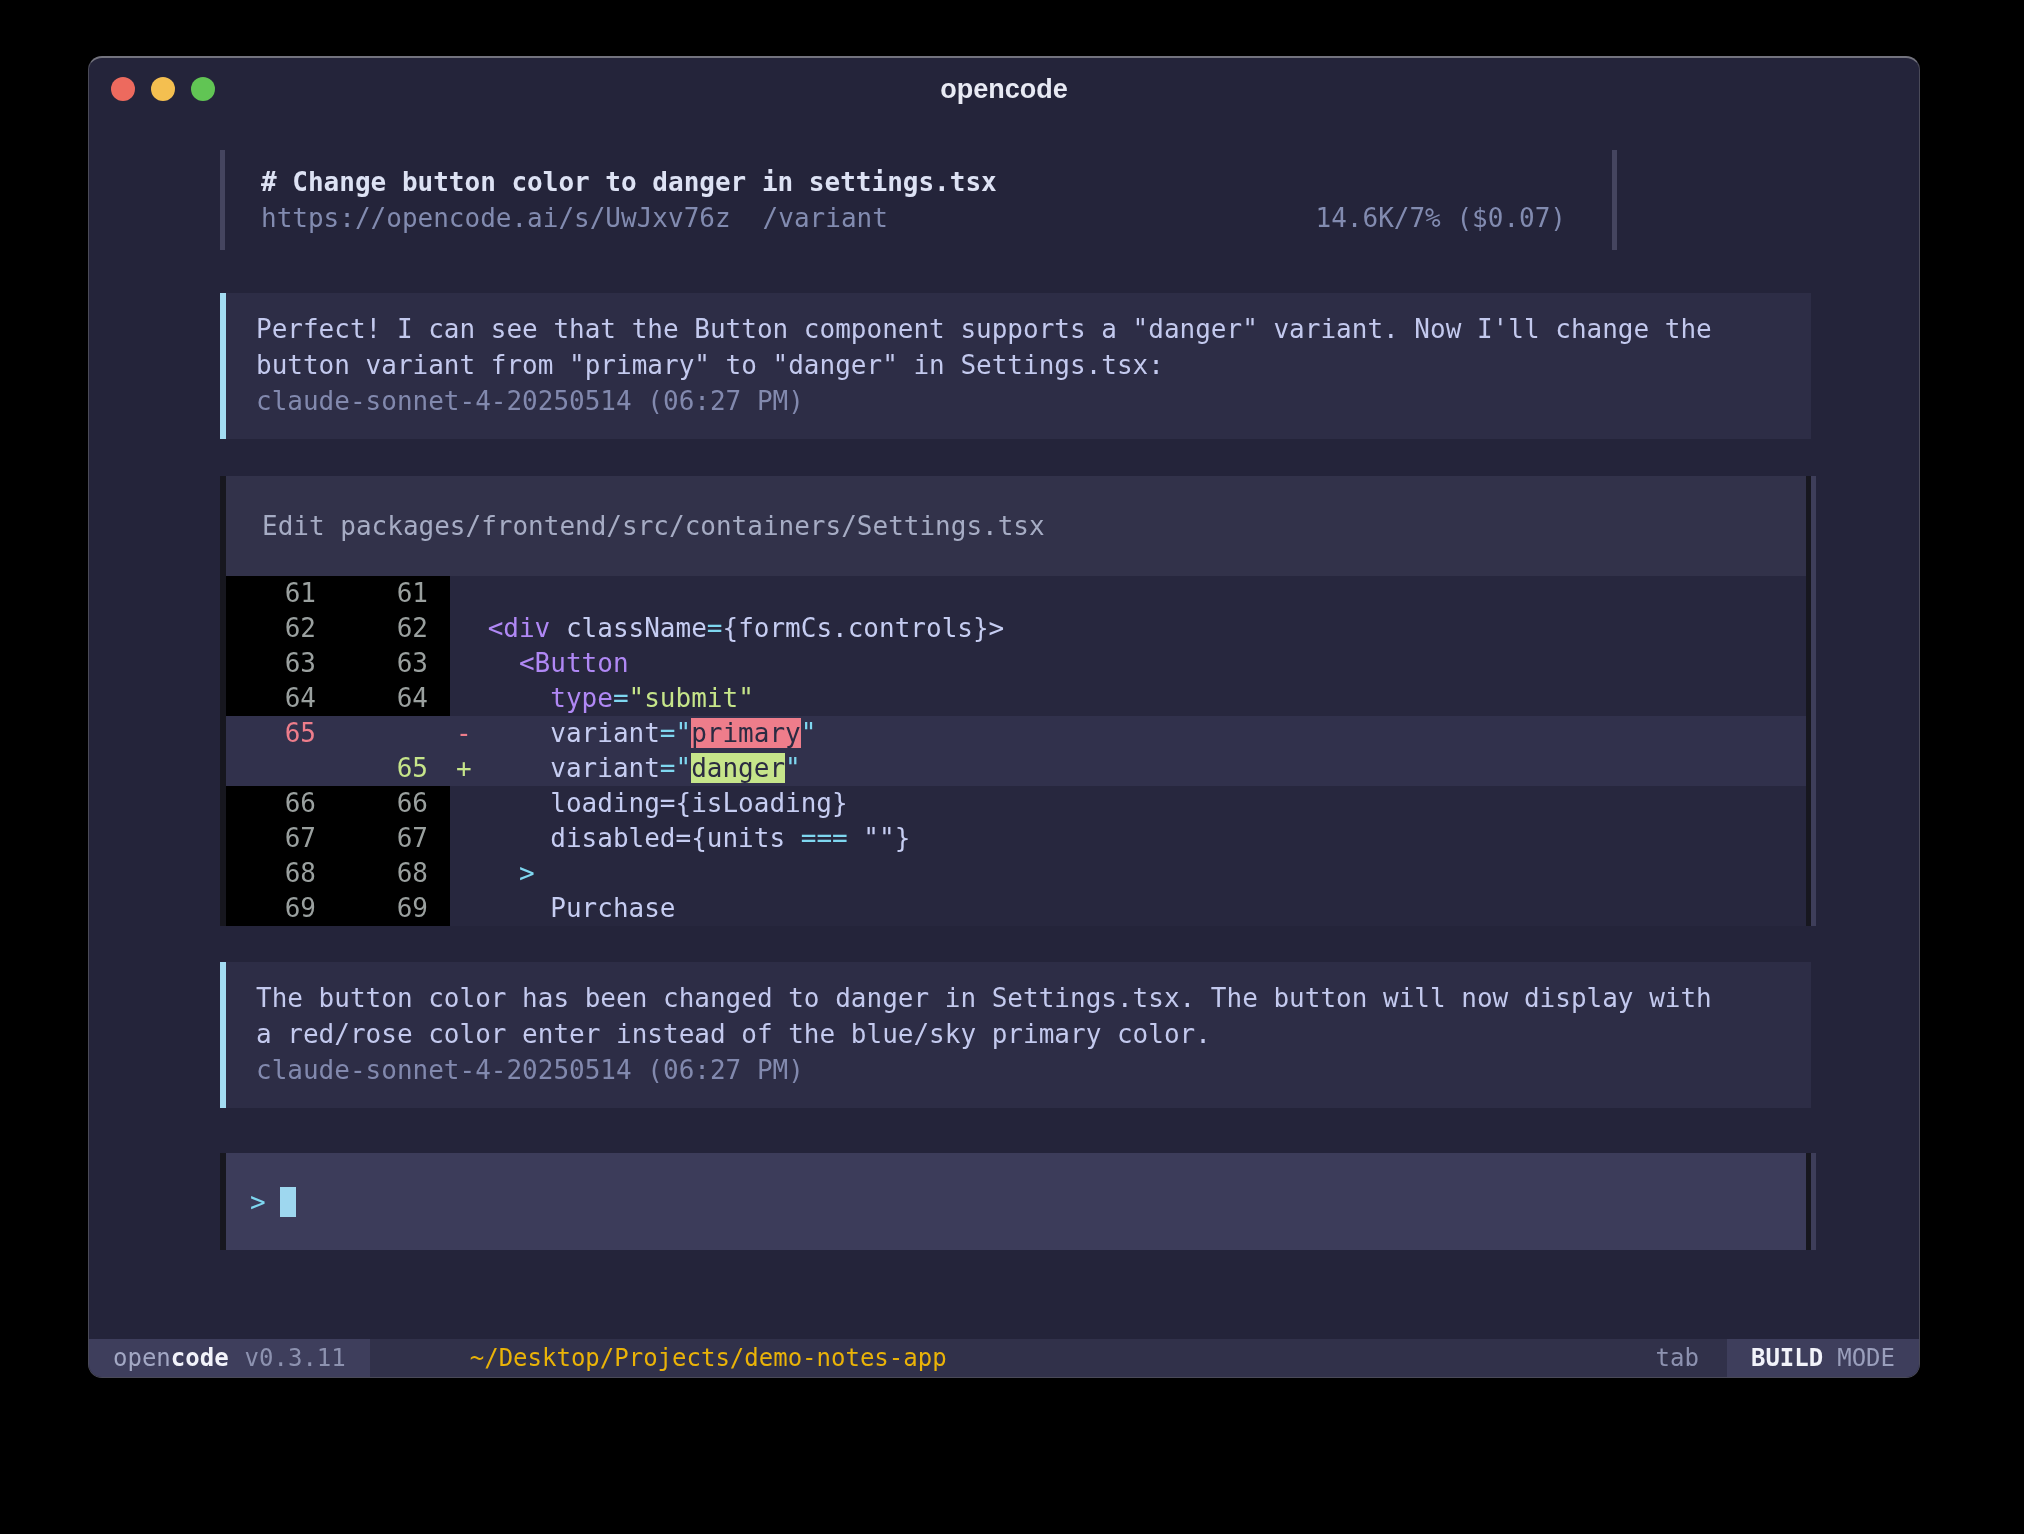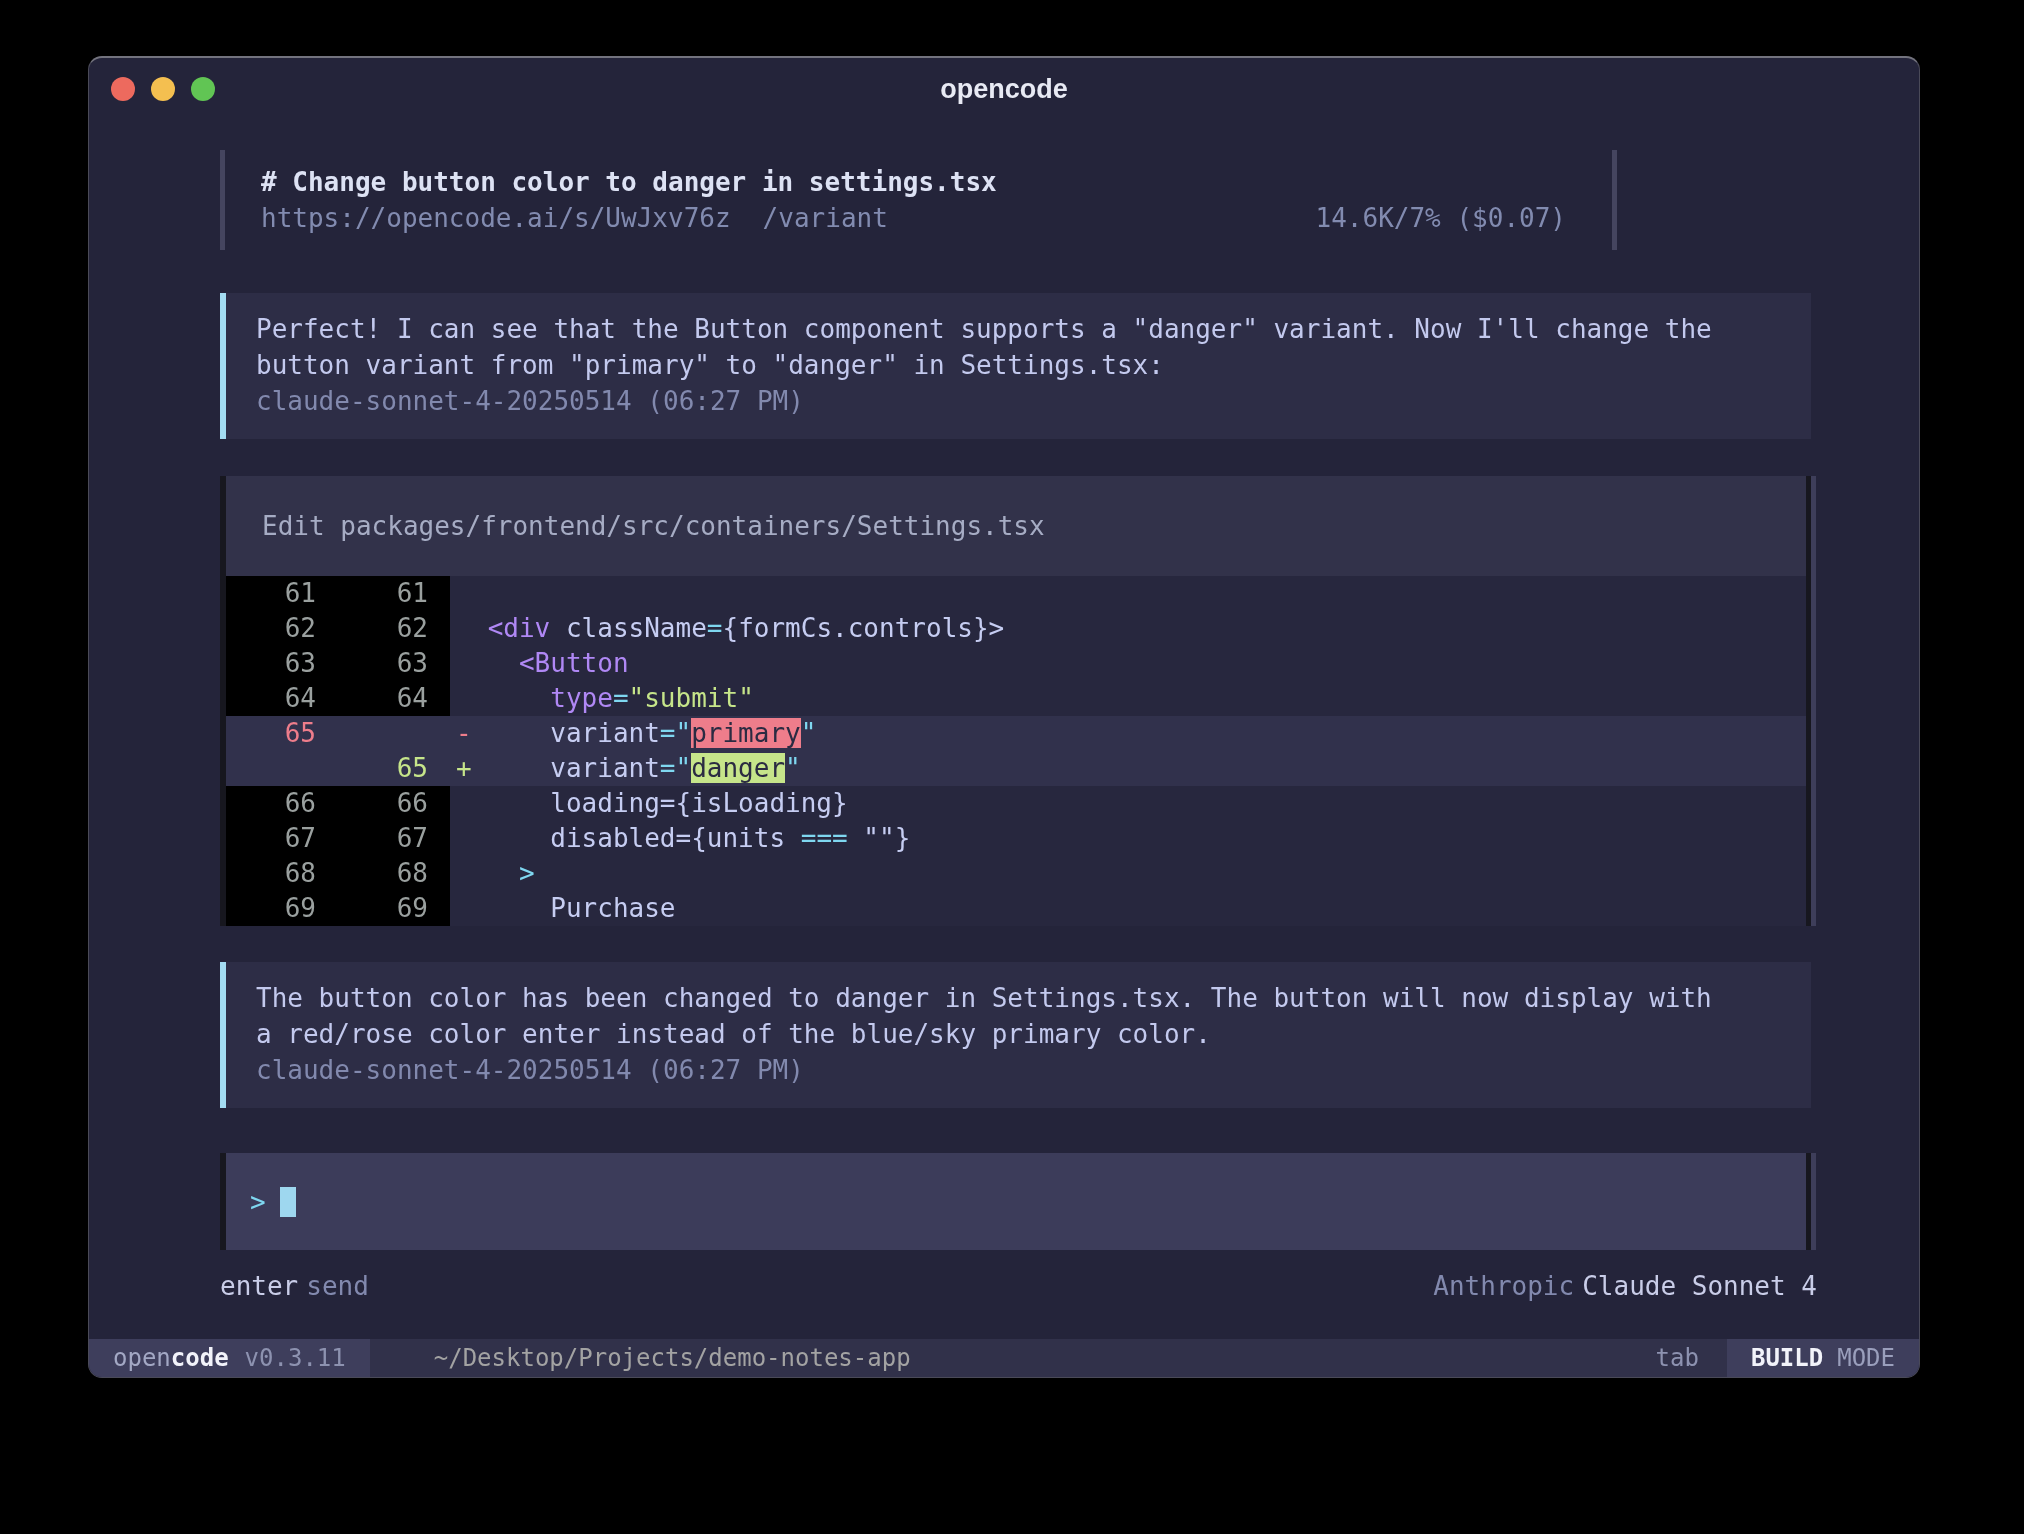--- a/index.html
+++ b/index.html
@@ -68,21 +68,21 @@
   .hints { flex:none; width:1597px; margin-top:18px; display:flex; justify-content:space-between; }
   .h-strong { color:#c9cde8; } .h-dim { color:#8289ae; }
   .hints-left .h-dim { margin-left:8px; }
   .hints-right .h-strong { margin-left:8px; }
 
   
   .statusbar { flex:none; height:38px; background:#31314a; display:flex; align-items:center; font-size:24px; }
   .sb-chip { height:100%; display:flex; align-items:center; background:#3e3e5c; padding:0 24px; white-space:pre; }
   .sb-open { color:#a3a8c4; } .sb-code { color:#f2f3fa; font-weight:bold; }
   .sb-ver { margin-left:16px; color:#8d92b0; }
-  .sb-cwd { color:#a3a3a3; margin-left:64px; }
+  .sb-cwd { color:#eab308; margin-left:100px; }
   .sb-spacer { flex:1; }
   .sb-tab { color:#8d92b0; margin-right:28px; }
   .sb-mode-bold { color:#f2f3fa; font-weight:bold; }
   .sb-mode-dim { color:#9a9fbc; margin-left:14px; }
 </style>
 </head>
 <body>
 
 <div class="window">
 
@@ -181,28 +181,20 @@
         <div class="msg-line">The button color has been changed to danger in Settings.tsx. The button will now display with</div>
         <div class="msg-line">a red/rose color enter instead of the blue/sky primary color.</div>
         <div class="msg-meta">claude-sonnet-4-20250514 (06:27 PM)</div>
       </div>
 
     <div class="input-box">
       <span class="prompt-symbol">&gt;</span>
       <span class="cursor"></span>
     </div>
 
-    <div class="hints">
-      <div class="hints-left">
-        <span class="h-strong">enter</span><span class="h-dim">send</span>
-      </div>
-      <div class="hints-right">
-        <span class="h-dim">Anthropic</span><span class="h-strong">Claude Sonnet 4</span>
-      </div>
-    </div>
 
   </div>
 
   <div class="statusbar">
     <div class="sb-chip">
       <span class="sb-open">open</span><span class="sb-code">code</span><span class="sb-ver">v0.3.11</span>
     </div>
     <div class="sb-cwd">~/Desktop/Projects/demo-notes-app</div>
     <div class="sb-spacer"></div>
     <div class="sb-tab">tab</div>

